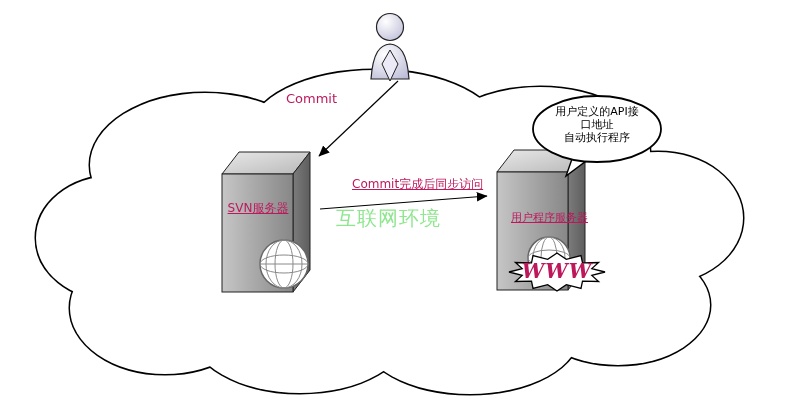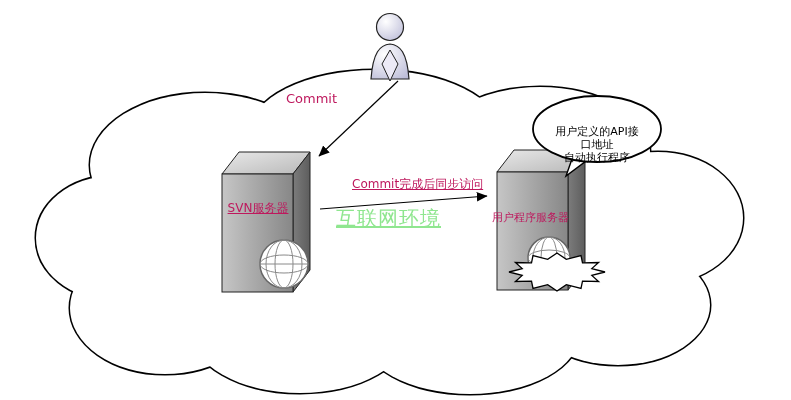--- a/index.html
+++ b/index.html
@@ -8,28 +8,28 @@
   .stage { position:relative; width:791px; height:400px; background:#fff; overflow:hidden; }
   .stage > svg { position:absolute; left:0; top:0; }
 
   
   .cloud-outline { fill:#ffffff; stroke:#000000; stroke-width:3; }
   .cloud-body    { fill:#ffffff; stroke:none; }
 
   .label { position:absolute; color:#be185d; font-size:13px; white-space:nowrap; line-height:1.15; }
   .label.commit { left:286px; top:92px; }
   .label.sync   { left:352px; top:178px; font-size:12px;text-decoration:underline; }
-  .label.env    { left:336px; top:207px; font-size:20px; color:#8fe68f; letter-spacing:1px;text-decoration:underline; }
+  .label.env    { left:336px; top:207px; font-size:20px; color:#8fe68f; letter-spacing:1px; }
   .label.svn    { left:220px; top:202px; width:76px; text-align:center; font-size:12px;text-decoration:underline; }
-  .label.app    { left:492px; top:212px; width:96px; text-align:left; font-size:11px; }
+  .label.app    { left:492px; top:212px; width:96px; text-align:right; font-size:11px;text-decoration:underline; }
   .label.www    { left:512px; top:260px; width:90px; text-align:center; font-size:20px;
                   font-family:"DejaVu Serif","Liberation Serif",serif;
                   font-weight:bold; font-style:italic; letter-spacing:1px; }
   .callout-text { position:absolute; left:538px; top:105px; width:118px; text-align:center;
-                  font-size:11px; line-height:13px; color:#000;margin-top:20px; }
+                  font-size:11px; line-height:13px; color:#000; }
 </style>
 </head>
 <body>
 
 <div class="stage">
 
   <svg width="791" height="400" viewBox="0 0 791 400">
     <defs>
       <g id="cloudBumps">
         <ellipse cx="205" cy="165" rx="115" ry="72"></ellipse>
@@ -110,20 +110,21 @@
       <path d="M 390 50 L 398 64 L 390 81 L 382 64 Z" fill="#eceaf6" stroke="#222" stroke-width="1"></path>
       <circle cx="390" cy="27" r="13.5" fill="url(#gPerson)" stroke="#222" stroke-width="1.2"></circle>
     </g>
   </svg>
 
   <div class="label commit">Commit</div>
   <div class="label sync">Commit完成后同步访问</div>
   <div class="label env">互联网环境</div>
   <div class="label svn">SVN服务器</div>
   <div class="label app">用户程序服务器</div>
+  <div class="label www">WWW</div>
 
   <div class="callout-text">
     <div>用户定义的API接</div>
     <div>口地址</div>
     <div>自动执行程序</div>
   </div>
 
 </div>
 
 </body></html>

